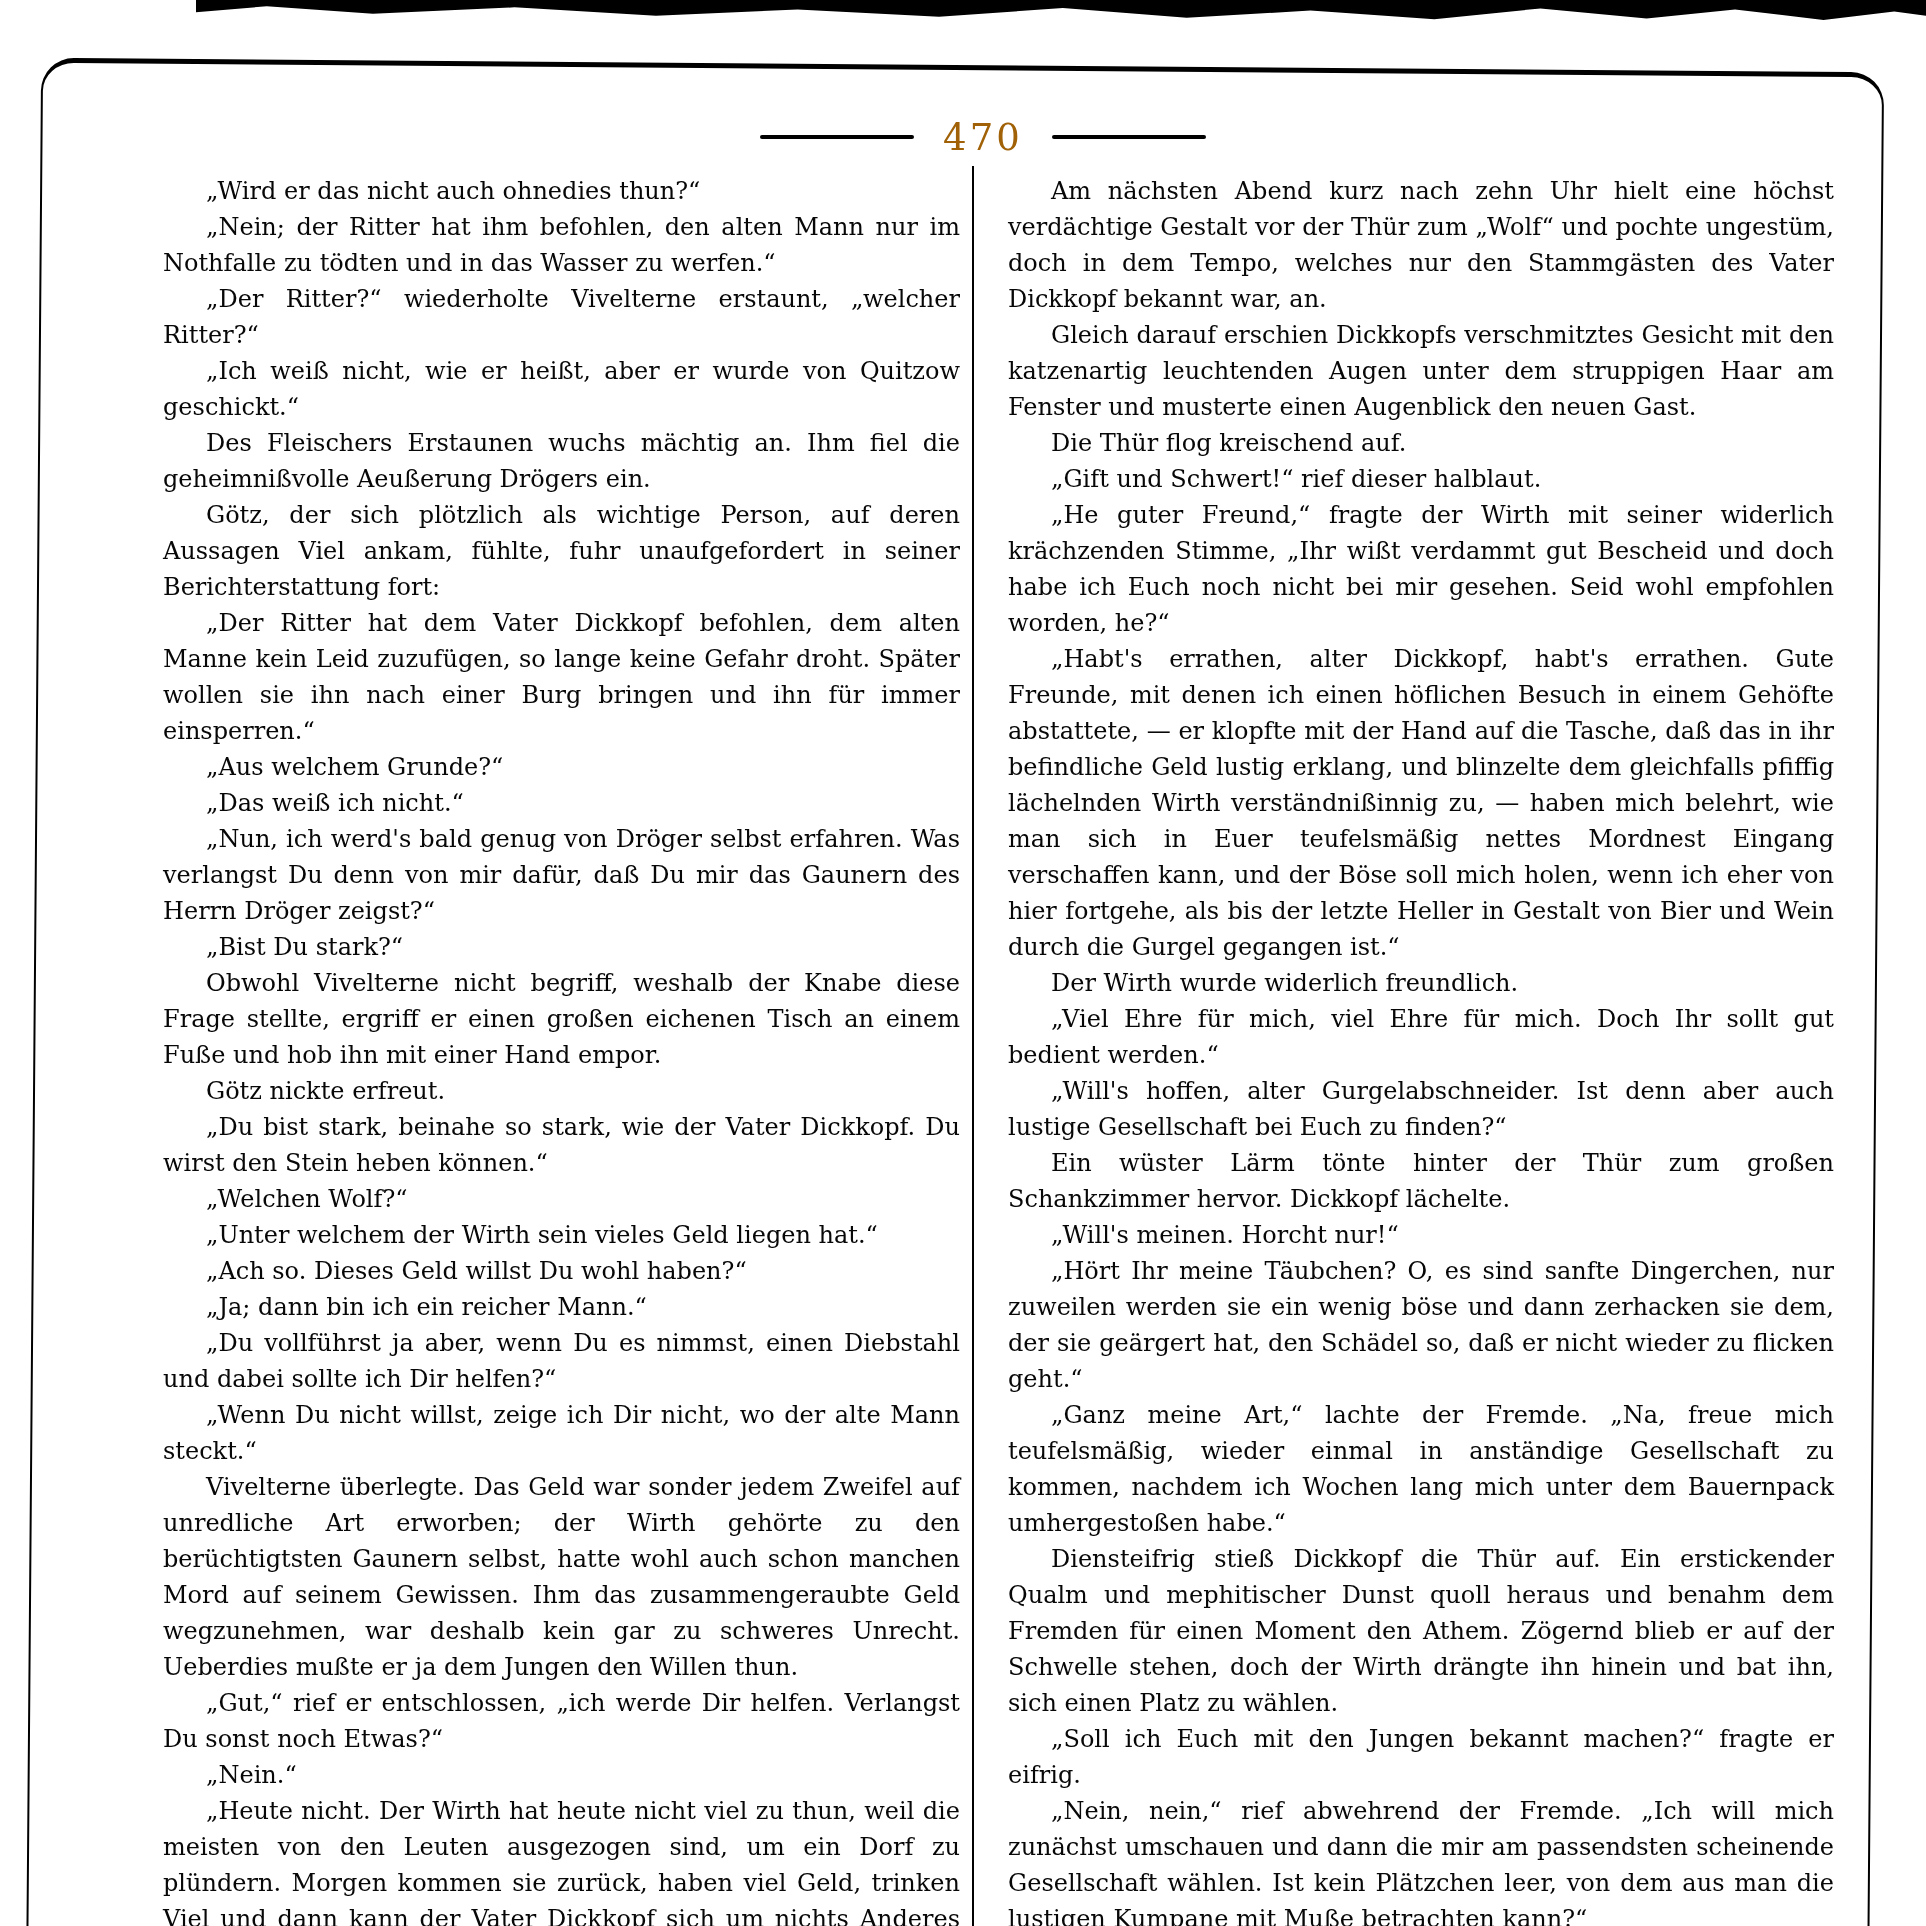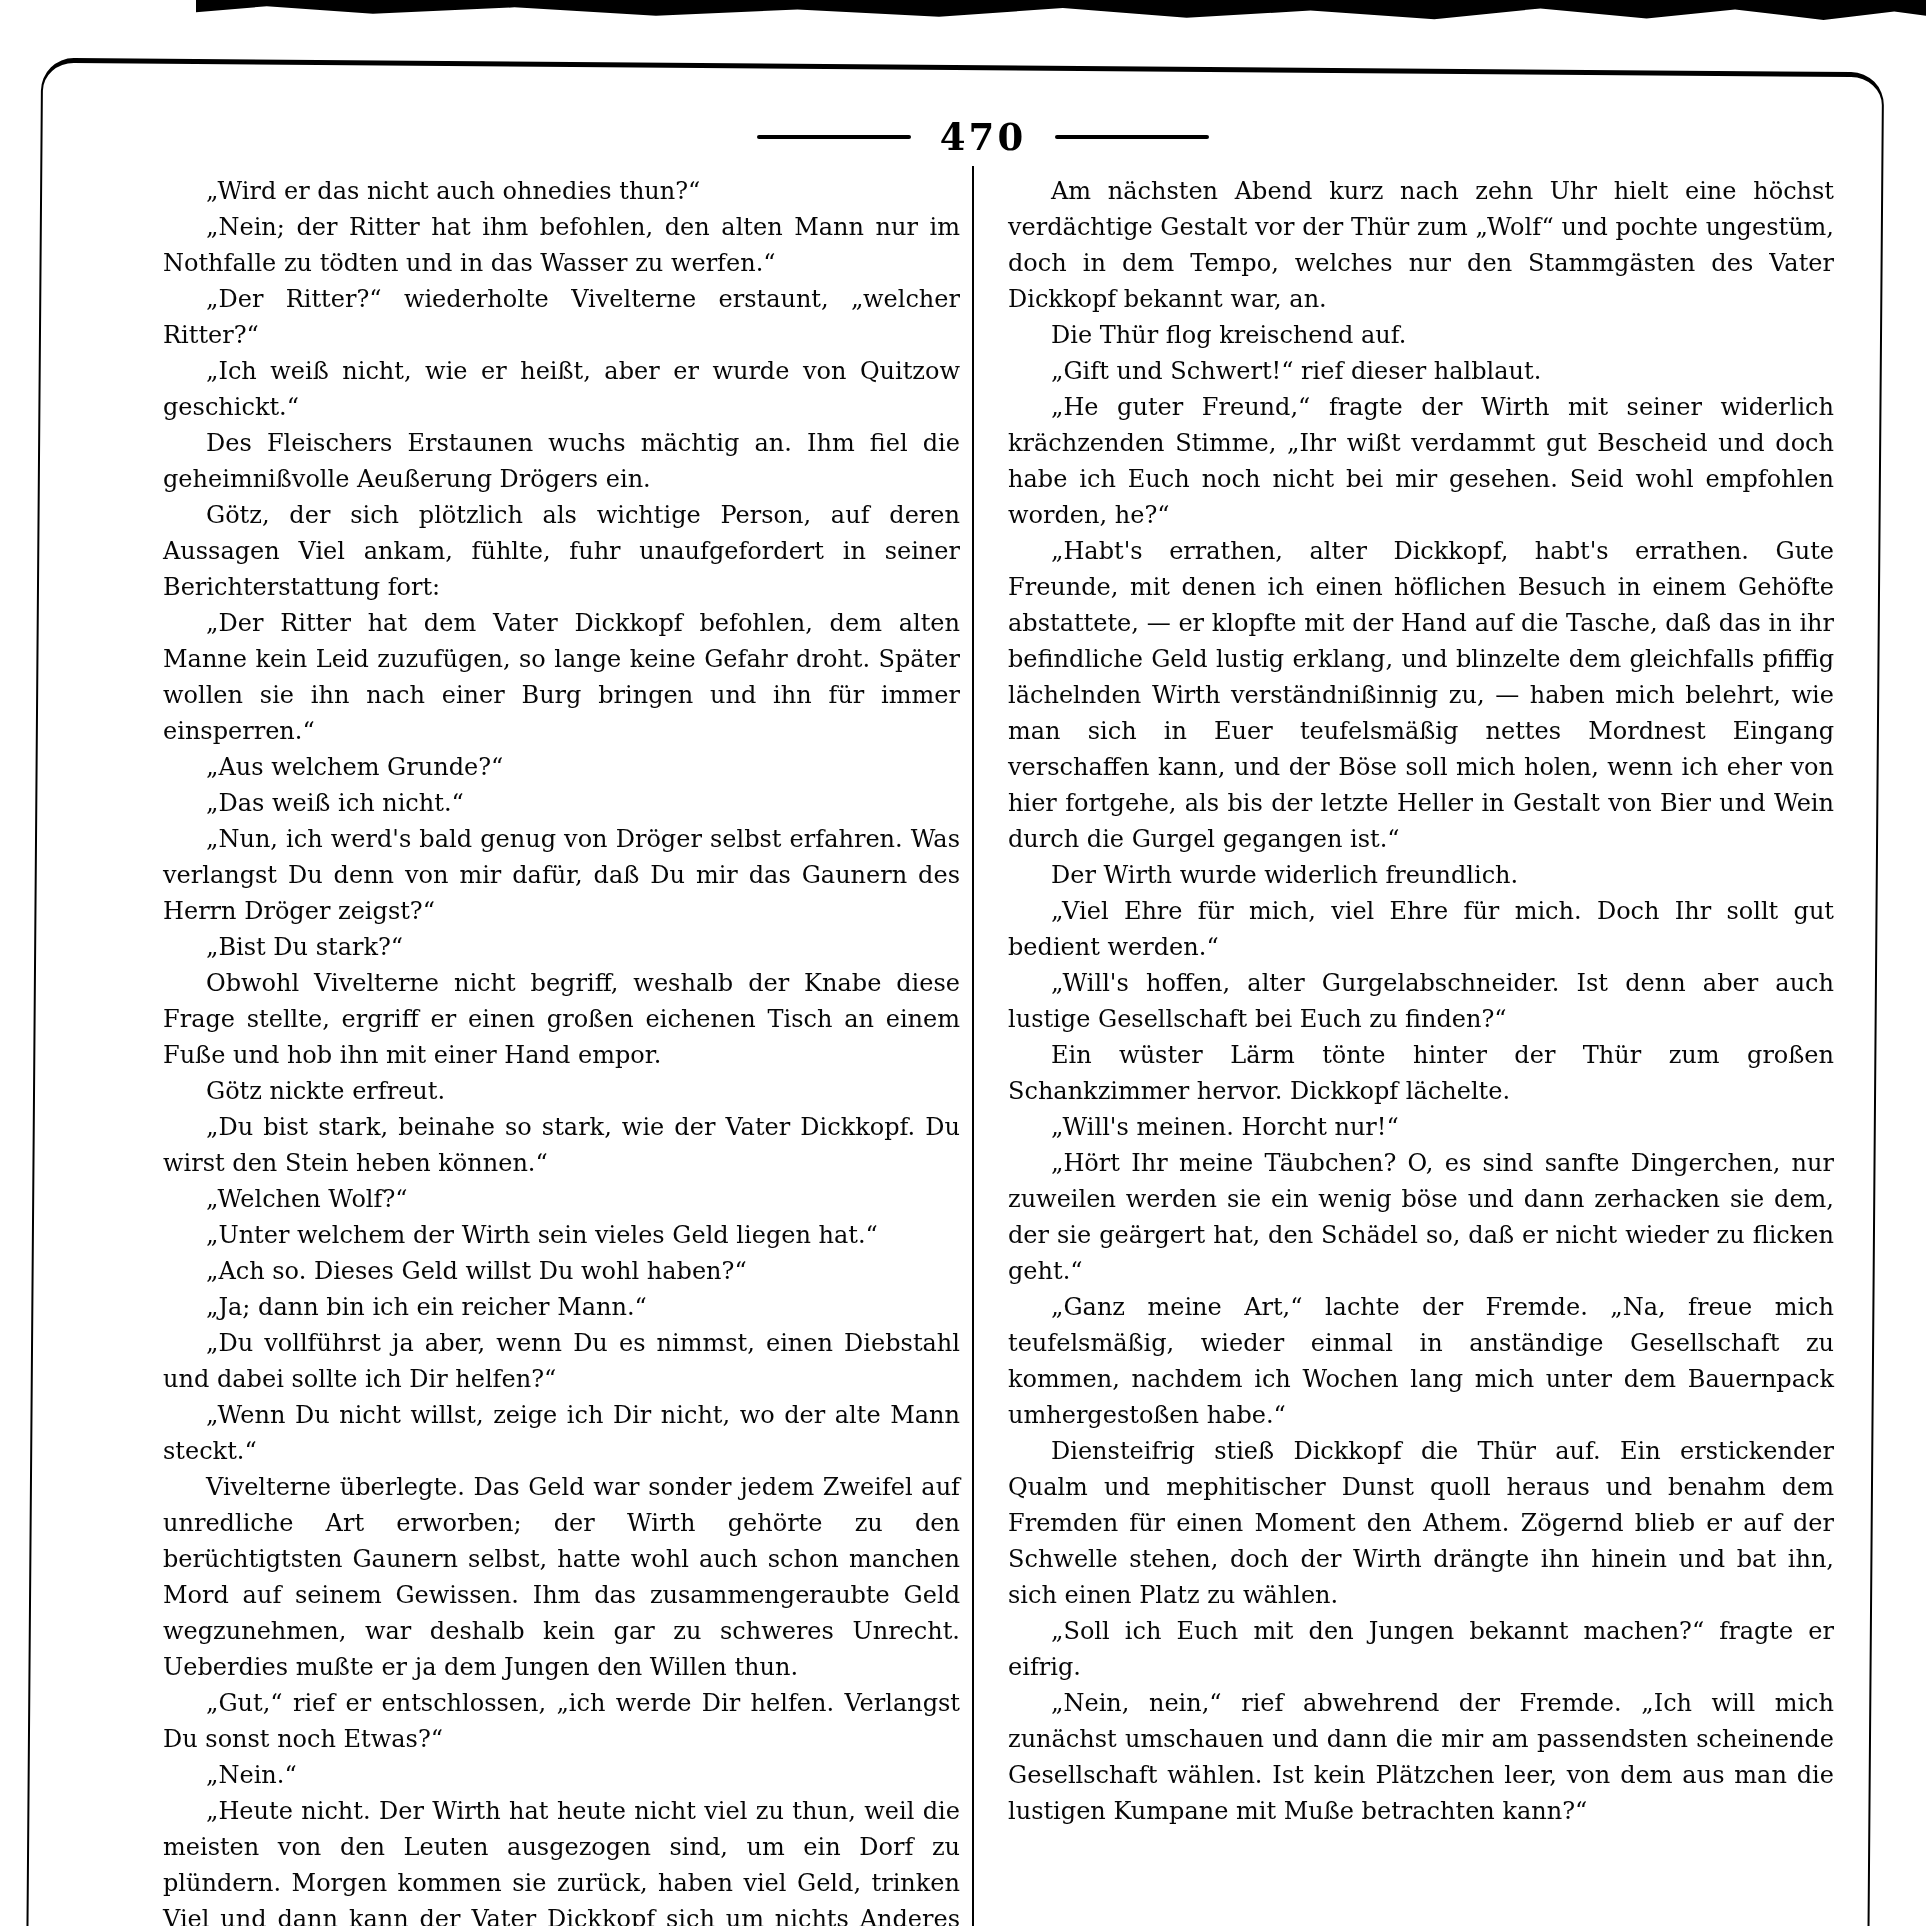--- a/index.html
+++ b/index.html
@@ -37,21 +37,21 @@
     box-sizing: border-box;
   }
 
   
   .header-row {
     position: absolute; top: 116px; left: 0; width: 1966px; height: 42px;
     display: flex; justify-content: center; align-items: center; gap: 29px;
   }
   .header-rule { width: 154px; height: 3.5px; background: #000; border-radius: 2.3px; }
   .page-number {
-    font-size: 37px; font-weight: bold; color: #000000; letter-spacing: 3.1px;
+    font-size: 37px; font-weight: normal; color: #a16207; letter-spacing: 3.1px;
     line-height: 1;
   }
 
   
   .column-divider {
     position: absolute; left: 972px; top: 166px; width: 1.9px; height: 2385px;
     background: #000;
   }
   .col {
     position: absolute; top: 173px;
@@ -102,20 +102,21 @@
     <p class="para">„Wenn Du nicht willst, zeige ich Dir nicht, wo der alte Mann steckt.“</p>
     <p class="para">Vivelterne überlegte. Das Geld war sonder jedem Zweifel auf unredliche Art erworben; der Wirth gehörte zu den berüchtigtsten Gaunern selbst, hatte wohl auch schon manchen Mord auf seinem Gewissen. Ihm das zusammengeraubte Geld wegzunehmen, war deshalb kein gar zu schweres Unrecht. Ueberdies mußte er ja dem Jungen den Willen thun.</p>
     <p class="para">„Gut,“ rief er entschlossen, „ich werde Dir helfen. Verlangst Du sonst noch Etwas?“</p>
     <p class="para">„Nein.“</p>
     <p class="para">„Heute nicht. Der Wirth hat heute nicht viel zu thun, weil die meisten von den Leuten ausgezogen sind, um ein Dorf zu plündern. Morgen kommen sie zurück, haben viel Geld, trinken Viel und dann kann der Vater Dickkopf sich um nichts Anderes als die Bedienung der Gäste kümmern.“</p>
   </div>
 
 <div class="col col-right">
   <div>
       <p class="para">Am nächsten Abend kurz nach zehn Uhr hielt eine höchst verdächtige Gestalt vor der Thür zum „Wolf“ und pochte ungestüm, doch in dem Tempo, welches nur den Stammgästen des Vater Dickkopf bekannt war, an.</p>
+      <p class="para">Gleich darauf erschien Dickkopfs verschmitztes Gesicht mit den katzenartig leuchtenden Augen unter dem struppigen Haar am Fenster und musterte einen Augenblick den neuen Gast.</p>
       <p class="para">Die Thür flog kreischend auf.</p>
       <p class="para">„Gift und Schwert!“ rief dieser halblaut.</p>
       <p class="para">„He guter Freund,“ fragte der Wirth mit seiner widerlich krächzenden Stimme, „Ihr wißt verdammt gut Bescheid und doch habe ich Euch noch nicht bei mir gesehen. Seid wohl empfohlen worden, he?“</p>
       <p class="para">„Habt's errathen, alter Dickkopf, habt's errathen. Gute Freunde, mit denen ich einen höflichen Besuch in einem Gehöfte abstattete, — er klopfte mit der Hand auf die Tasche, daß das in ihr befindliche Geld lustig erklang, und blinzelte dem gleichfalls pfiffig lächelnden Wirth verständnißinnig zu, — haben mich belehrt, wie man sich in Euer teufelsmäßig nettes Mordnest Eingang verschaffen kann, und der Böse soll mich holen, wenn ich eher von hier fortgehe, als bis der letzte Heller in Gestalt von Bier und Wein durch die Gurgel gegangen ist.“</p>
       <p class="para">Der Wirth wurde widerlich freundlich.</p>
       <p class="para">„Viel Ehre für mich, viel Ehre für mich. Doch Ihr sollt gut bedient werden.“</p>
       <p class="para">„Will's hoffen, alter Gurgelabschneider. Ist denn aber auch lustige Gesellschaft bei Euch zu finden?“</p>
       <p class="para">Ein wüster Lärm tönte hinter der Thür zum großen Schankzimmer hervor. Dickkopf lächelte.</p>
       <p class="para">„Will's meinen. Horcht nur!“</p>
       <p class="para">„Hört Ihr meine Täubchen? O, es sind sanfte Dingerchen, nur zuweilen werden sie ein wenig böse und dann zerhacken sie dem, der sie geärgert hat, den Schädel so, daß er nicht wieder zu flicken geht.“</p>

